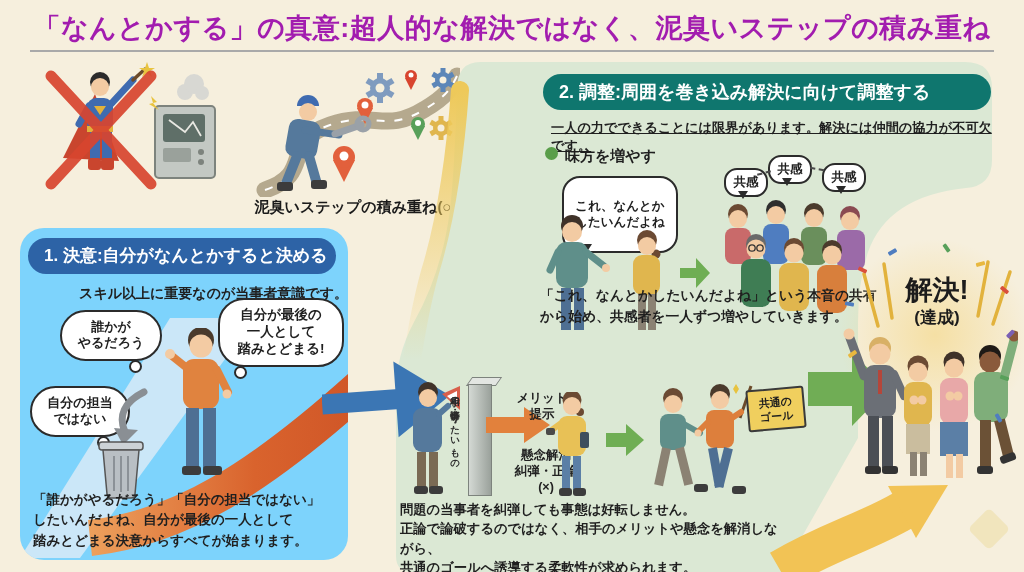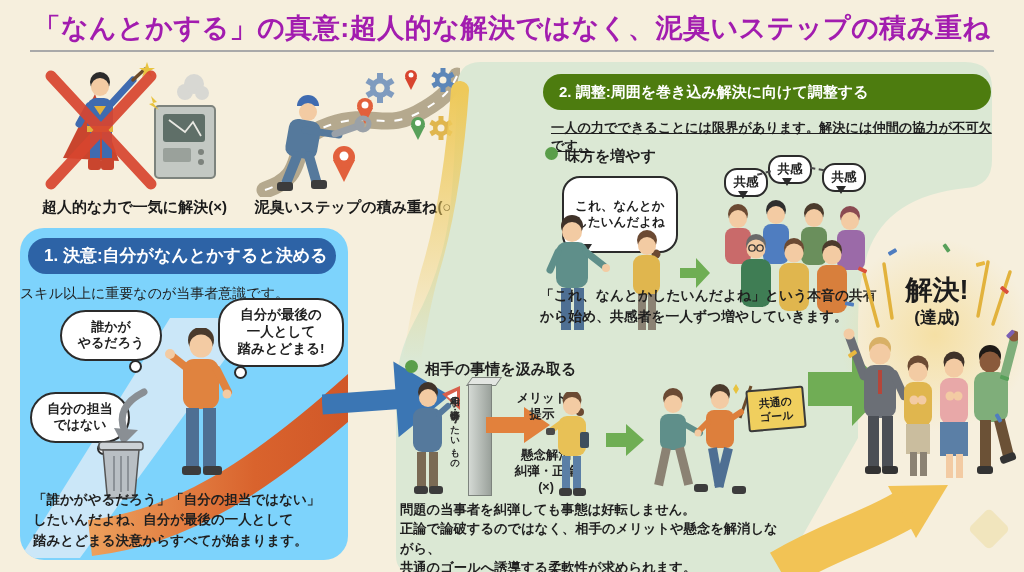--- a/index.html
+++ b/index.html
@@ -20,37 +20,37 @@
   
   .panel1{
     left:20px;top:228px;width:328px;height:332px;border-radius:24px;
     background:#7dd3fc;overflow:hidden;
   }
   .pill{
     color:#fff;font-weight:800;border-radius:19px;line-height:36px;height:36px;
     padding-left:16px;box-sizing:border-box;
   }
   .pill1{left:8px;top:10px;width:308px;background:#2d63a6;font-size:17px;}
-  .sub1{left:0;top:57px;width:328px;text-align:left;font-size:14px;font-weight:400;}
+  .sub1{left:0;top:57px;width:328px;text-align:right;font-size:14px;font-weight:700;}
   .cloud{
     background:#fff;border:2px solid #2b2b2b;border-radius:26px;
     font-weight:800;text-align:center;font-size:13px;line-height:1.25;
     padding:7px 8px;box-sizing:border-box;
   }
   .cloud::after{
     content:"";position:absolute;width:9px;height:9px;border-radius:50%;
     background:#fff;border:2px solid #2b2b2b;bottom:-14px;right:18px;
   }
   .c1{left:40px;top:82px;width:102px;}
-  .c2{left:10px;top:164px;width:100px;text-align:center;}
+  .c2{left:10px;top:158px;width:100px;text-align:center;}
   .c3{left:198px;top:70px;width:126px;font-size:13.5px;}
   .c3::after{right:auto;left:14px;}
   .body1{left:13px;top:262px;width:306px;font-size:13.5px;font-weight:800;line-height:1.5;}
   
-  .pill2{left:543px;top:74px;width:448px;background:#4d7c0f;font-size:15px;}
+  .pill2{left:543px;top:74px;width:448px;background:#0f766e;font-size:18px;}
   .sub2{left:551px;top:119px;width:446px;font-size:13.2px;font-weight:800;text-decoration:underline;}
   .bullet{font-size:15px;font-weight:800;display:flex;align-items:flex-start;gap:7px;}
   .dot{width:13px;height:13px;border-radius:50%;background:#5a9e4a;display:inline-block;}
   .b1{left:545px;top:147px;}
   .b2{left:405px;top:360px;}
   .speech{
     background:#fff;border:2px solid #2b2b2b;border-radius:18px;
     font-weight:800;text-align:center;padding:20px 8px;box-sizing:border-box;
   }
   .sp1{left:562px;top:176px;width:116px;font-size:12.5px;line-height:1.3;}
@@ -139,21 +139,20 @@
       <rect x="128" y="86" width="28" height="14" rx="2" fill="#9aa19b"></rect>
       <circle cx="166" cy="90" r="3" fill="#7d837d"></circle>
       <circle cx="166" cy="100" r="3" fill="#7d837d"></circle>
       <polygon points="116,34 122,40 118,41 124,48 114,42 118,41" fill="#e8c33f"></polygon>
     </g>
     <g opacity="0.92">
       <line x1="16" y1="14" x2="116" y2="122" stroke="#d8452f" stroke-width="11" stroke-linecap="round"></line>
       <line x1="116" y1="14" x2="16" y2="122" stroke="#d8452f" stroke-width="11" stroke-linecap="round"></line>
     </g>
   </svg>
-  <div class="abs caption" style="left:22px;top:198px;width:225px">超人的な力で一気に解決(×)</div>
 
   <svg class="abs" style="left:245px;top:62px" width="215" height="135" viewBox="0 0 215 135">
     <path d="M20,128 C70,112 35,80 85,63 C130,48 140,72 180,47 C202,34 206,26 212,14" stroke="#b5a98e" stroke-width="17" fill="none" stroke-linecap="round"></path>
     <path d="M20,128 C70,112 35,80 85,63 C130,48 140,72 180,47 C202,34 206,26 212,14" stroke="#ffffff" stroke-width="2" fill="none" stroke-dasharray="8 10"></path>
     <g transform="translate(135,26)" fill="#7f9bbf">
       <rect x="-3" y="-15" width="6" height="30"></rect>
         <rect x="-3" y="-15" width="6" height="30" transform="rotate(60)"></rect>
         <rect x="-3" y="-15" width="6" height="30" transform="rotate(120)"></rect>
       <circle r="10"></circle>
         <circle r="4.5" fill="#f6efdd"></circle>
@@ -328,24 +327,20 @@
     <circle cx="78" cy="48" r="10" fill="#6b4a33"></circle>
       <circle cx="78" cy="53" r="9.5" fill="#f3cba3"></circle>
     <rect x="63" y="63" width="30" height="48" rx="9" fill="#e0b64e"></rect>
     <circle cx="116" cy="50" r="10" fill="#4a3a2c"></circle>
       <circle cx="116" cy="55" r="9.5" fill="#f3cba3"></circle>
     <rect x="101" y="65" width="30" height="48" rx="9" fill="#d87f3c"></rect>
   </svg>
   <div class="abs body2a pre">「これ、なんとかしたいんだよね」という本音の共有
 から始め、共感者を一人ずつ増やしていきます。</div>
 
-  <div class="abs bullet b2">
-    <span class="dot"></span>
-    <span>相手の事情を汲み取る</span>
-  </div>
 
   <svg class="abs" style="left:400px;top:382px" width="62" height="114" viewBox="0 0 62 114">
     <circle cx="28" cy="10" r="10" fill="#3f3229"></circle>
     <circle cx="28" cy="16" r="9" fill="#f3cba3"></circle>
     <rect x="13" y="26" width="29" height="44" rx="9" fill="#55799c"></rect>
     <line x1="39" y1="32" x2="48" y2="24" stroke="#55799c" stroke-width="6" stroke-linecap="round"></line>
     <g>
       <polygon points="42,12 60,4 60,28" fill="#d95f4b"></polygon>
       <polygon points="47,14 57,9 57,23" fill="#fff"></polygon>
     </g>

